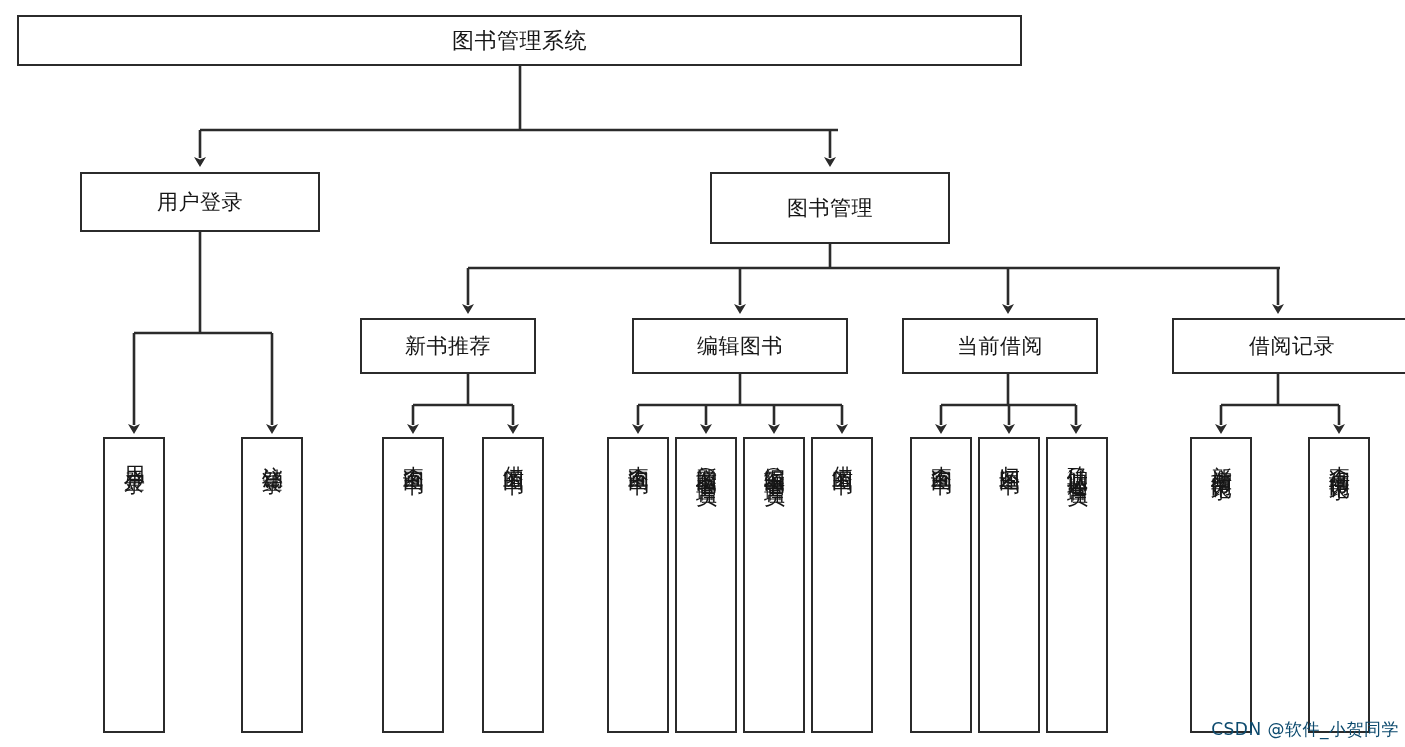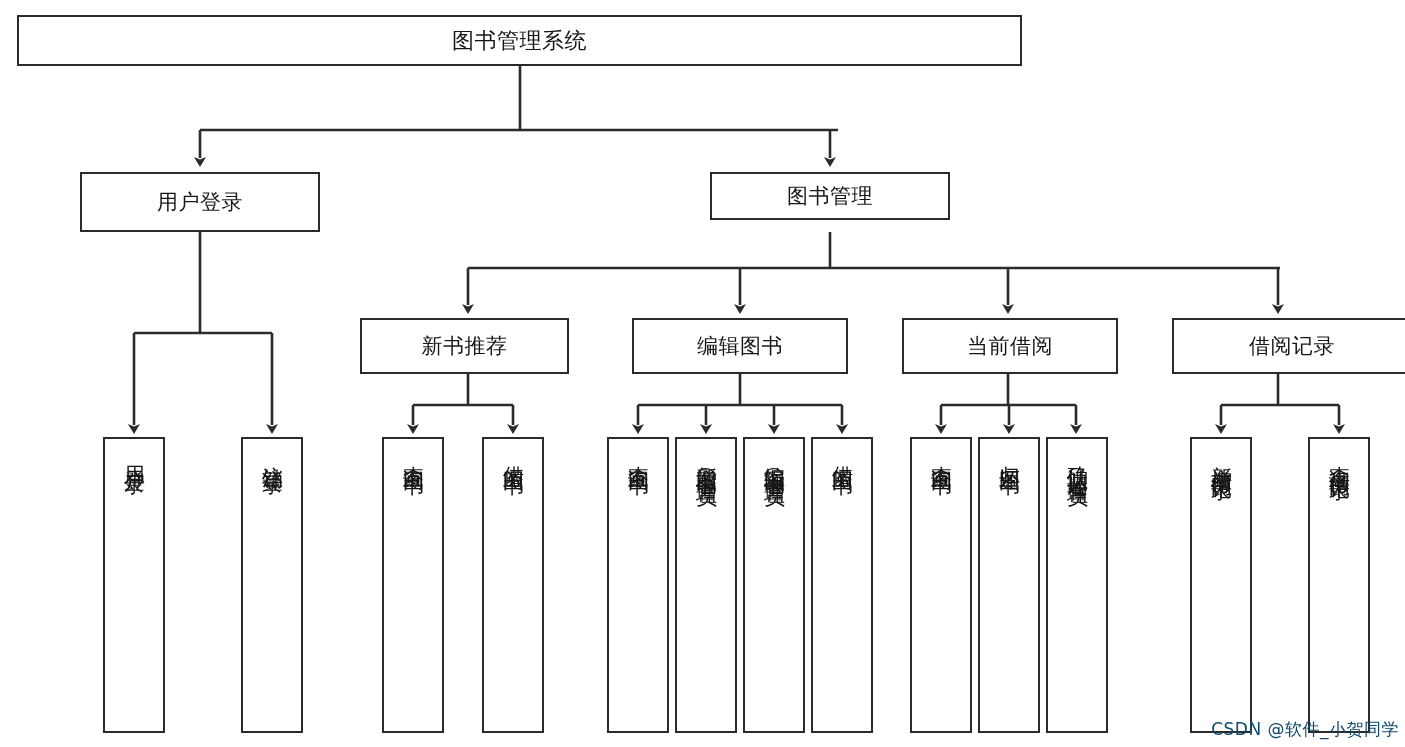--- a/index.html
+++ b/index.html
@@ -131,31 +131,31 @@
     </g>
   </svg>
 
   <div class="node horiz root" style="left:17px; top:15px; width:1005px; height:51px;">
     <span class="node-label">图书管理系统</span>
   </div>
 
   <div class="node horiz" style="left:80px; top:172px; width:240px; height:60px;">
     <span class="node-label">用户登录</span>
   </div>
-  <div class="node horiz" style="left:710px; top:172px; width:240px; height:48px;">
+  <div class="node horiz" style="left:710px; top:172px; width:240px; height:72px;">
     <span class="node-label">图书管理</span>
   </div>
 
-  <div class="node horiz" style="left:360px; top:318px; width:209px; height:56px;">
+  <div class="node horiz" style="left:360px; top:318px; width:176px; height:56px;">
     <span class="node-label">新书推荐</span>
   </div>
   <div class="node horiz" style="left:632px; top:318px; width:216px; height:56px;">
     <span class="node-label">编辑图书</span>
   </div>
-  <div class="node horiz" style="left:902px; top:318px; width:216px; height:56px;">
+  <div class="node horiz" style="left:902px; top:318px; width:196px; height:56px;">
     <span class="node-label">当前借阅</span>
   </div>
   <div class="node horiz" style="left:1172px; top:318px; width:240px; height:56px;">
     <span class="node-label">借阅记录</span>
   </div>
 
   <div class="node vert" style="left:103px; top:437px; width:62px; height:296px;">
     <span class="node-label">用户登录</span>
   </div>
   <div class="node vert" style="left:241px; top:437px; width:62px; height:296px;">

